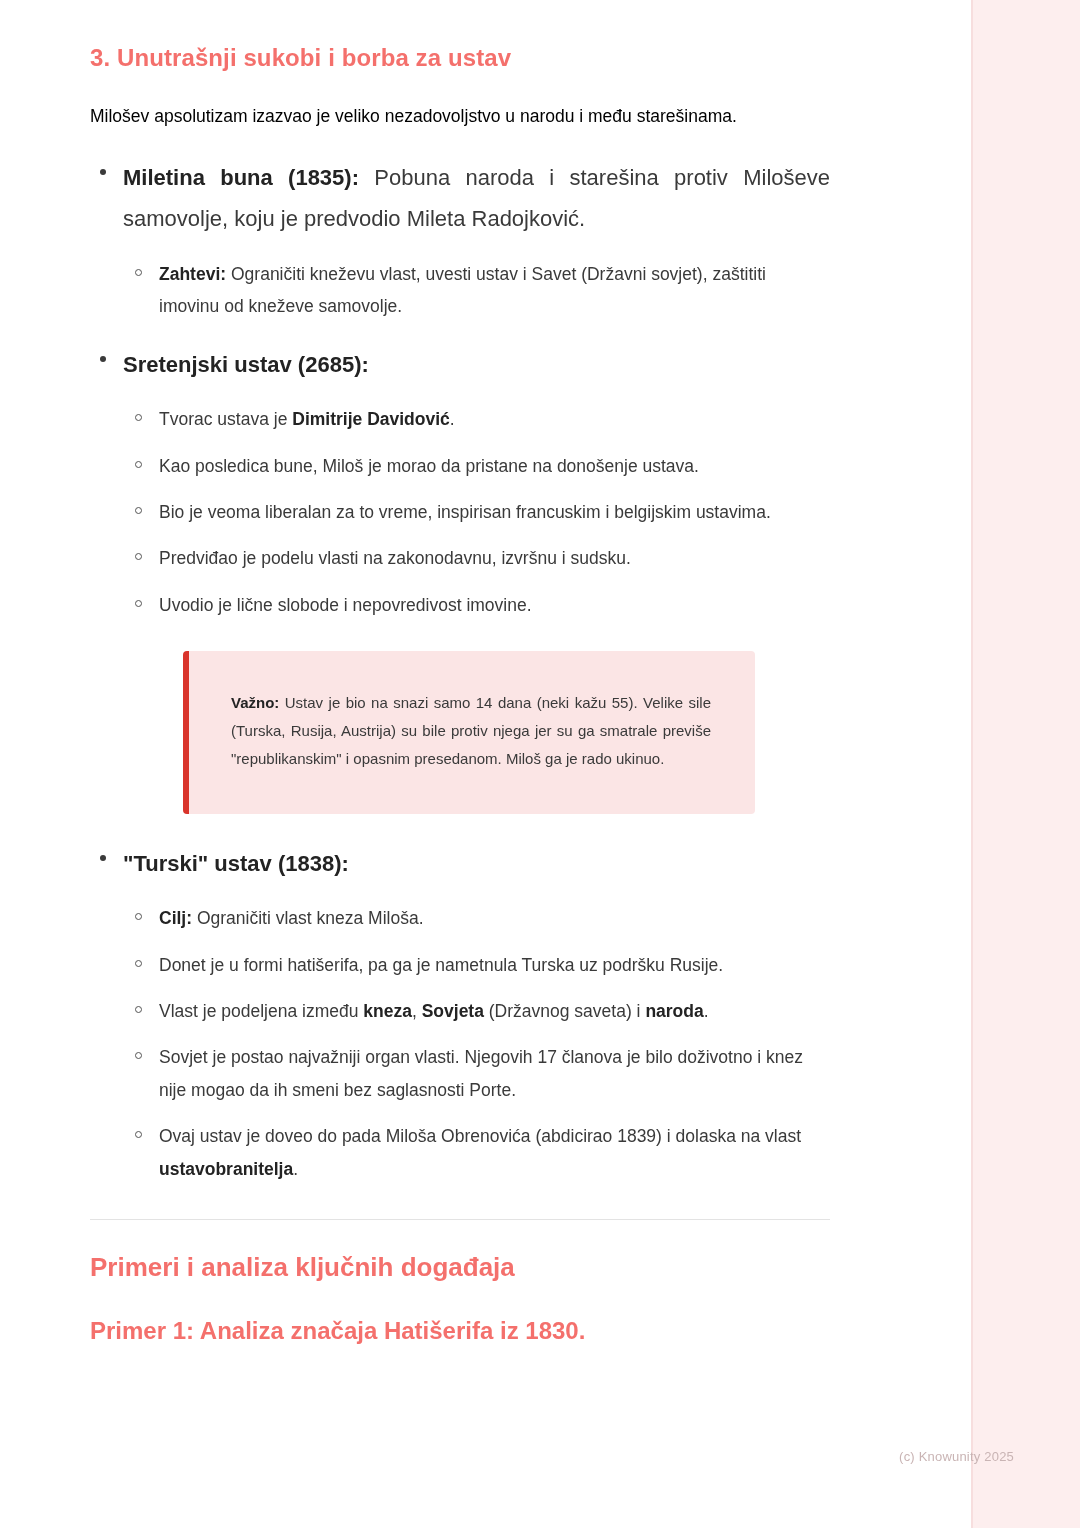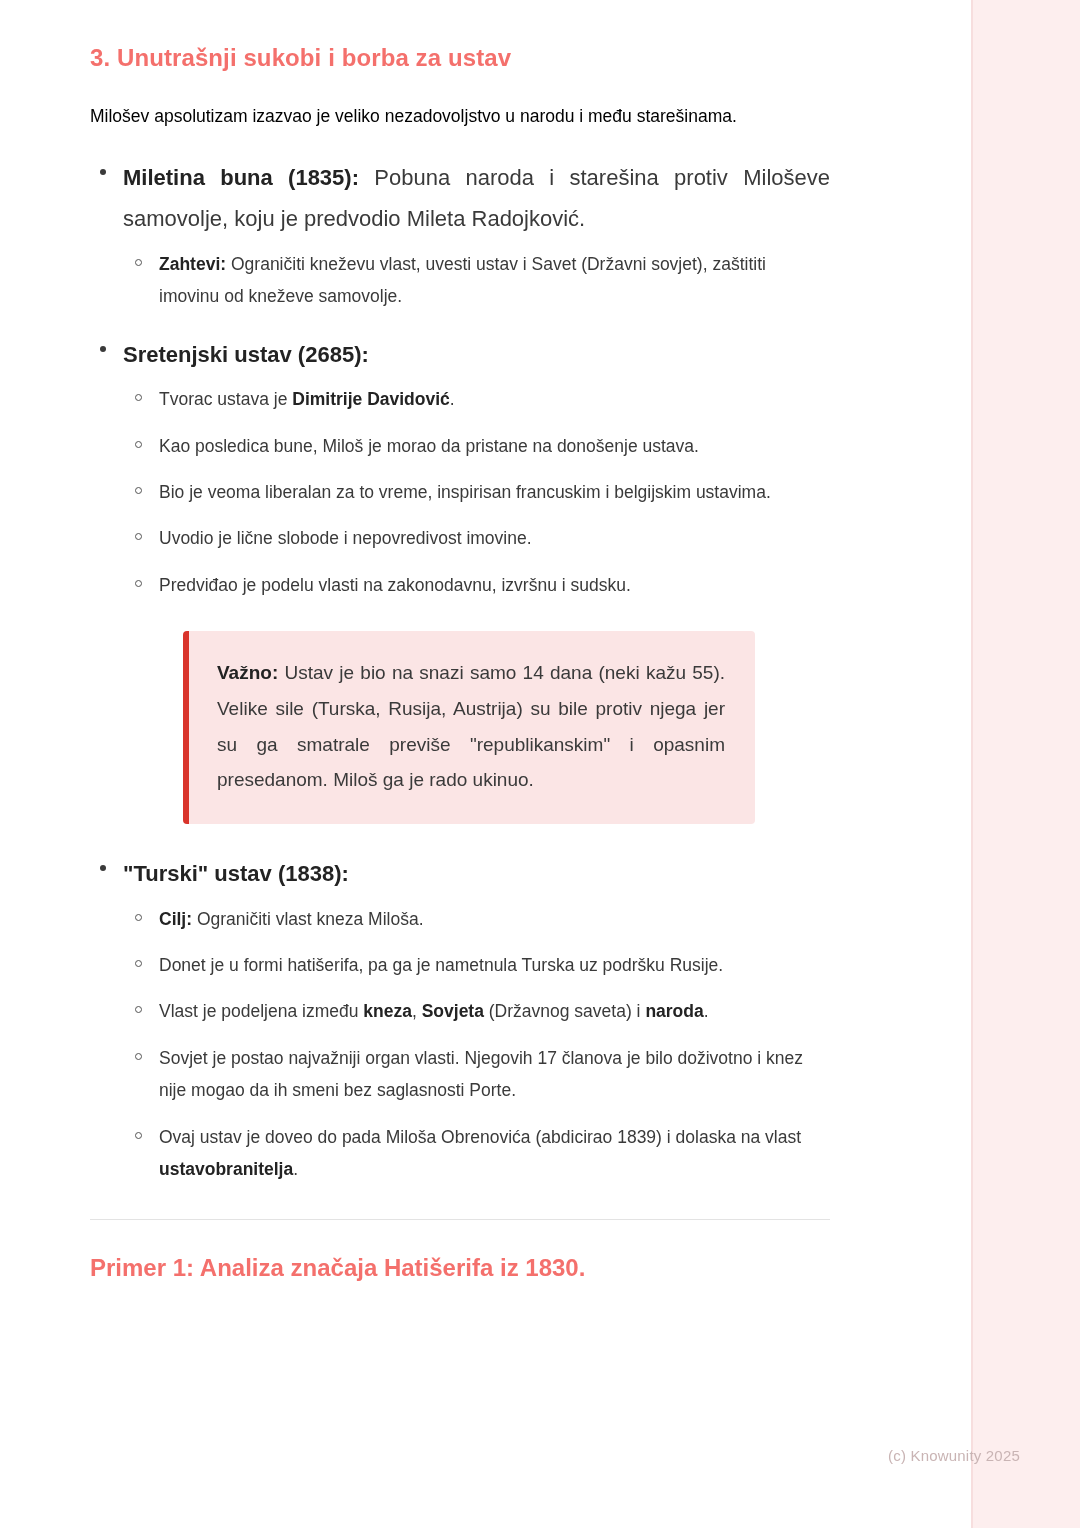--- a/index.html
+++ b/index.html
@@ -76,21 +76,21 @@
     background: #3a3a3a;
   }
   .lvl1-text {
     font-size: 22px;
     line-height: 1.85;
     color: #3a3a3a;
     text-align: justify;
   }
   ul.lvl2 {
     list-style: none;
-    margin: 8px 0 0 0;
+    margin: 18px 0 0 0;
     padding: 0;
   }
   ul.lvl2 > li {
     position: relative;
     padding-left: 36px;
     margin-bottom: 14px;
   }
   ul.lvl2 > li::before {
     content: "";
     position: absolute;
@@ -115,22 +115,22 @@
   .callout {
     margin: 30px 0 30px 60px;
     background: #fbe5e5;
     border-left: 6px solid #d9342b;
     border-radius: 4px;
     padding: 22px 28px 24px 26px;
     width: 572px;
     box-sizing: border-box;
   }
   .callout p {
-    margin: 2px;
-    font-size: 19px;
+    margin: 16px;
+    font-size: 15px;
     line-height: 1.88;
     color: #3a3a3a;
     text-align: justify;
   }
   .divider {
     margin: 34px 0 0 0;
     border: 0;
     border-top: 1px solid #e3e3e3;
     width: 740px;
   }
@@ -141,23 +141,23 @@
     margin: 32px 0 0 0;
   }
   h3.example-heading {
     font-size: 24px;
     font-weight: bold;
     color: #f4706c;
     margin: 34px 0 0 0;
   }
   .watermark {
     position: absolute;
-    right: 60px;
+    right: 66px;
     bottom: 64px;
-    font-size: 15px;
+    font-size: 13px;
     color: #c9b4b4;
     letter-spacing: 0.2px;
   }
 </style>
 </head>
 <body>
 
 <div class="page">
 
   <div class="right-strip"></div>
@@ -194,24 +194,24 @@
               <span>Tvorac ustava je </span><b>Dimitrije Davidović</b><span>.</span>
             </div>
           </li>
           <li>
             <div class="lvl2-text">Kao posledica bune, Miloš je morao da pristane na donošenje ustava.</div>
           </li>
           <li>
             <div class="lvl2-text">Bio je veoma liberalan za to vreme, inspirisan francuskim i belgijskim ustavima.</div>
           </li>
           <li>
+            <div class="lvl2-text">Predviđao je podelu vlasti na zakonodavnu, izvršnu i sudsku.</div>
+          </li>
+          <li>
             <div class="lvl2-text">Uvodio je lične slobode i nepovredivost imovine.</div>
-          </li>
-          <li>
-            <div class="lvl2-text">Predviđao je podelu vlasti na zakonodavnu, izvršnu i sudsku.</div>
           </li>
         </ul>
 
         <div class="callout">
           <p>
             <b>Važno:</b><span> Ustav je bio na snazi samo 14 dana (neki kažu 55). Velike sile (Turska, Rusija, Austrija) su bile protiv njega jer su ga smatrale previše "republikanskim" i opasnim presedanom. Miloš ga je rado ukinuo.</span>
           </p>
         </div>
       </li>
 
@@ -241,20 +241,21 @@
               <span>Ovaj ustav je doveo do pada Miloša Obrenovića (abdicirao 1839) i dolaska na vlast </span><b>ustavobranitelja</b><span>.</span>
             </div>
           </li>
         </ul>
       </li>
 
     </ul>
 
     <hr class="divider">
 
+    <h2 class="big-heading">Primeri i analiza ključnih događaja</h2>
 
     <h3 class="example-heading">Primer 1: Analiza značaja Hatišerifa iz 1830.</h3>
 
   </div>
 
   <div class="watermark">(c) Knowunity 2025</div>
 
 </div>
 
 </body></html>

